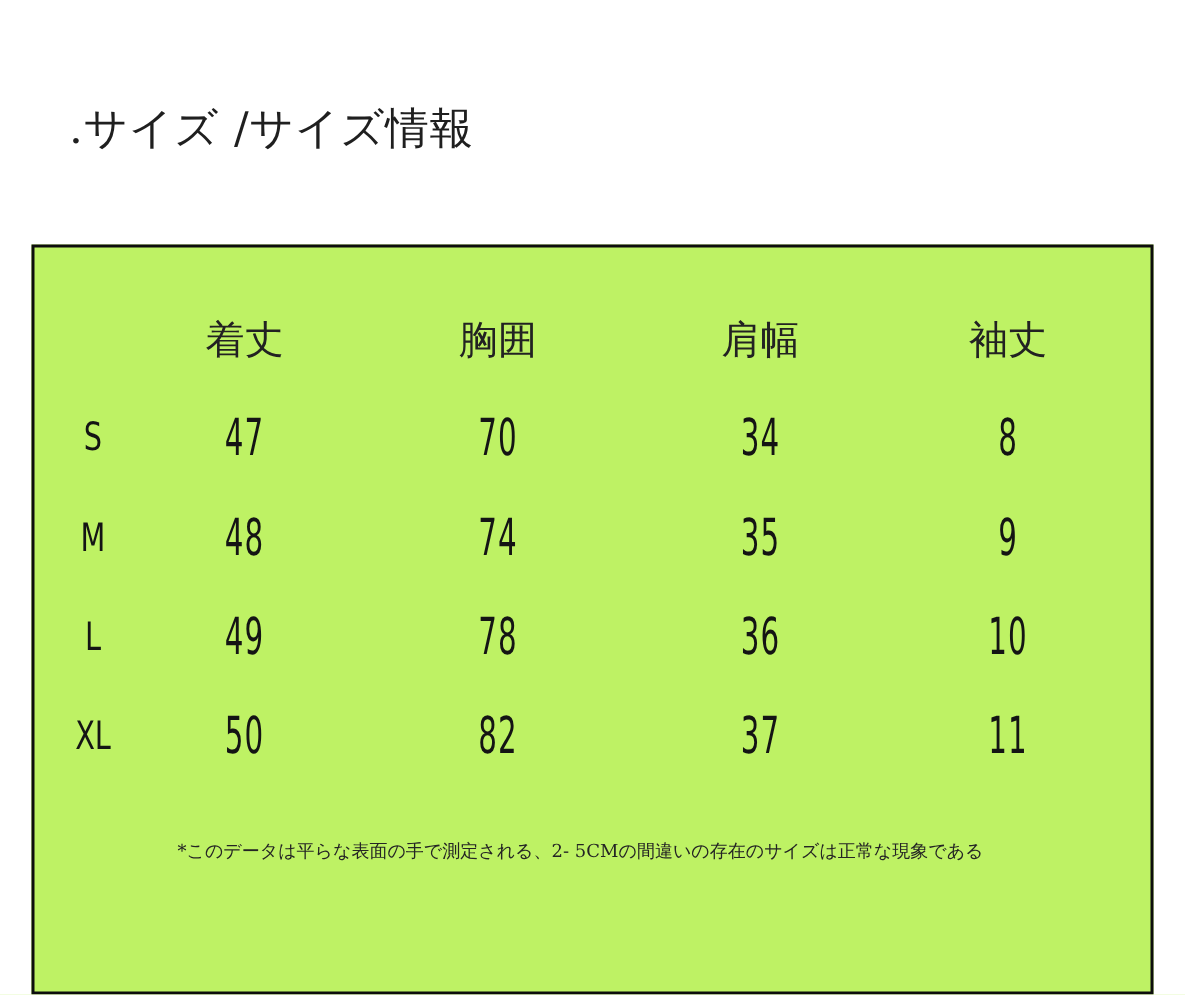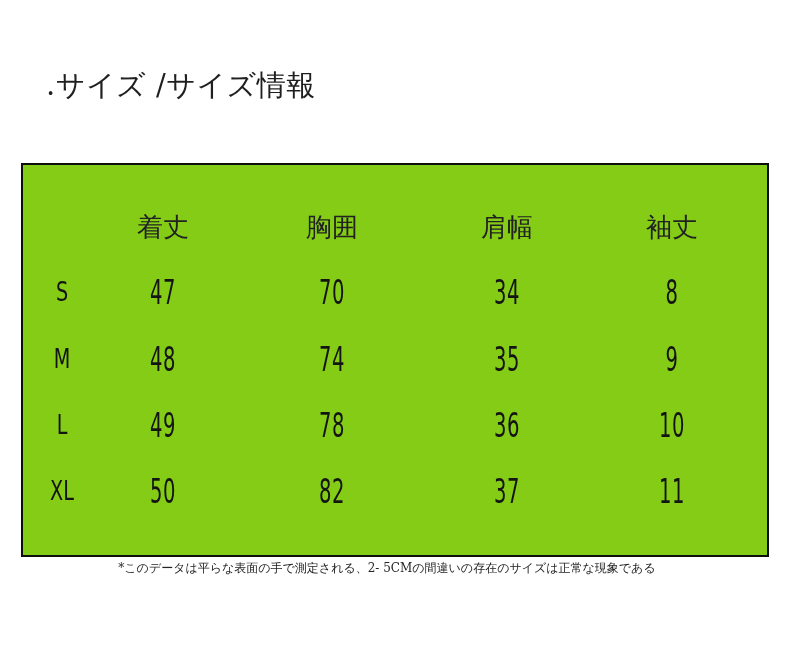--- a/index.html
+++ b/index.html
@@ -21,23 +21,23 @@
     font-family: "DejaVu Serif", "Liberation Serif", serif;
     font-size: 29px;
     font-weight: 400;
     color: #1f1f1f;
     white-space: nowrap;
     letter-spacing: 0.5px;
   }
   .size-table {
     position: absolute;
     left: 21px; top: 163px;
-    width: 748px; height: 394px;
+    width: 748px; height: 500px;
     border: 2px solid #0d0d0d;
-    background: #84cc16;
+    background: #bef264;
   }
   .cell {
     position: absolute;
     transform: translate(-50%, -50%);
     white-space: nowrap;
     color: #161616;
   }
   .hdr {
     font-family: "DejaVu Serif", "Liberation Serif", serif;
     font-size: 26px;

